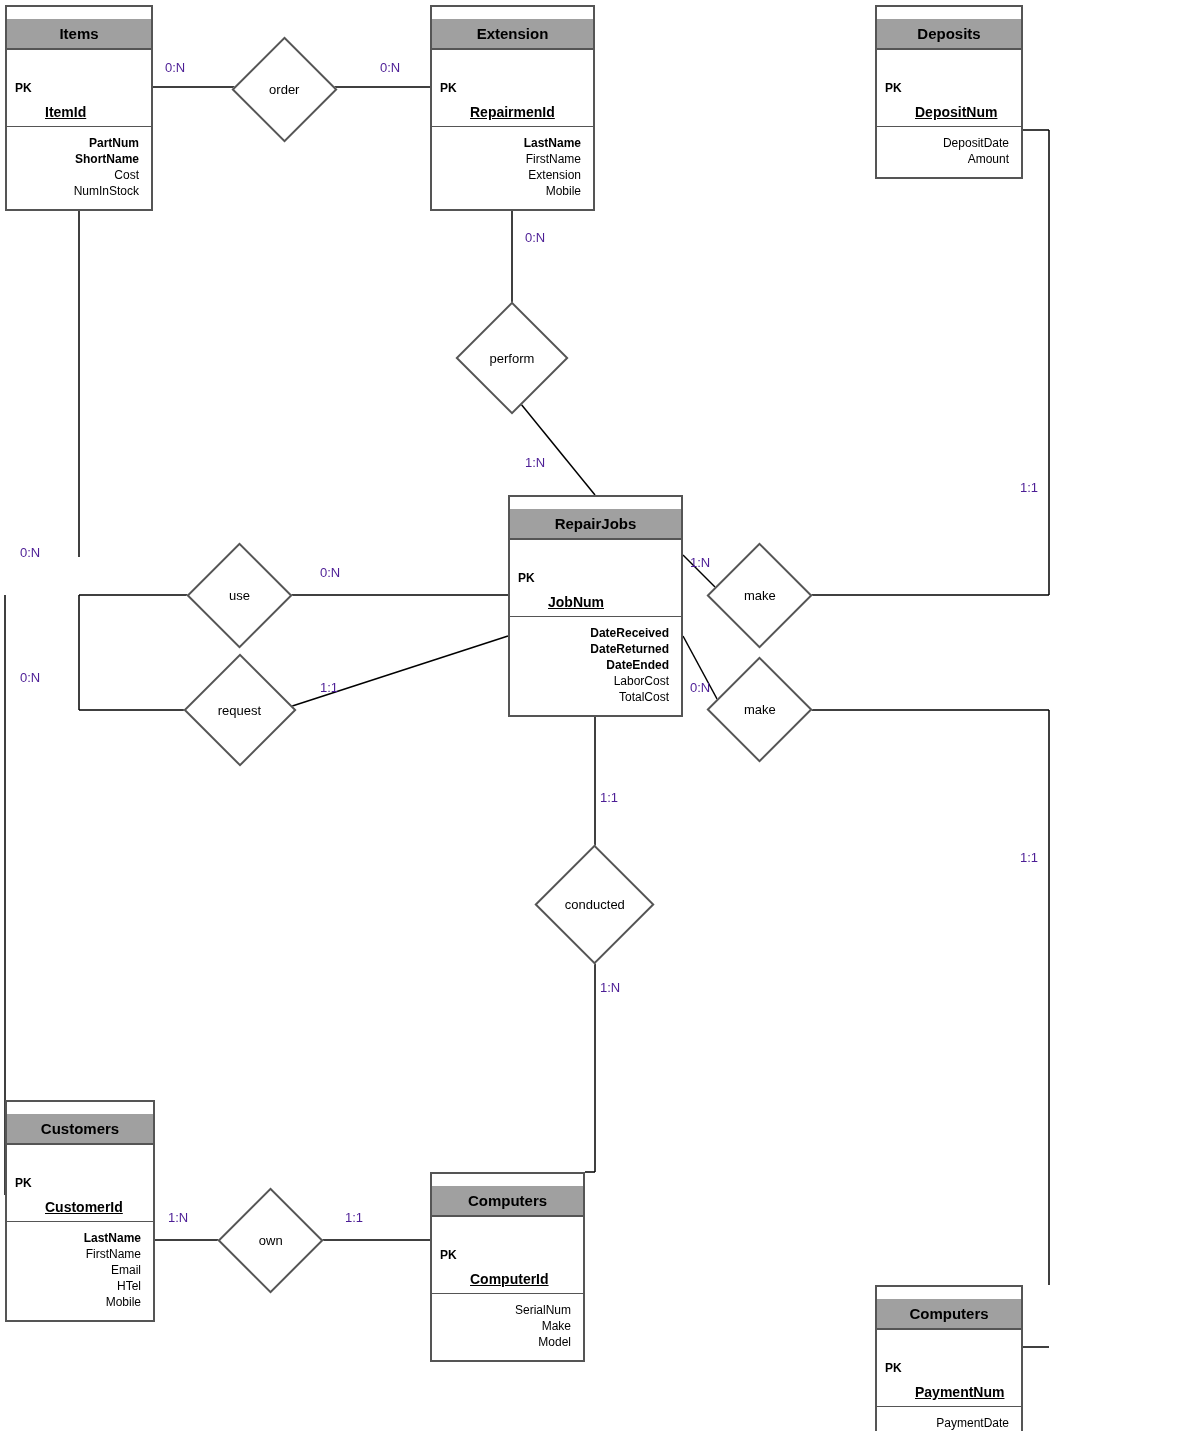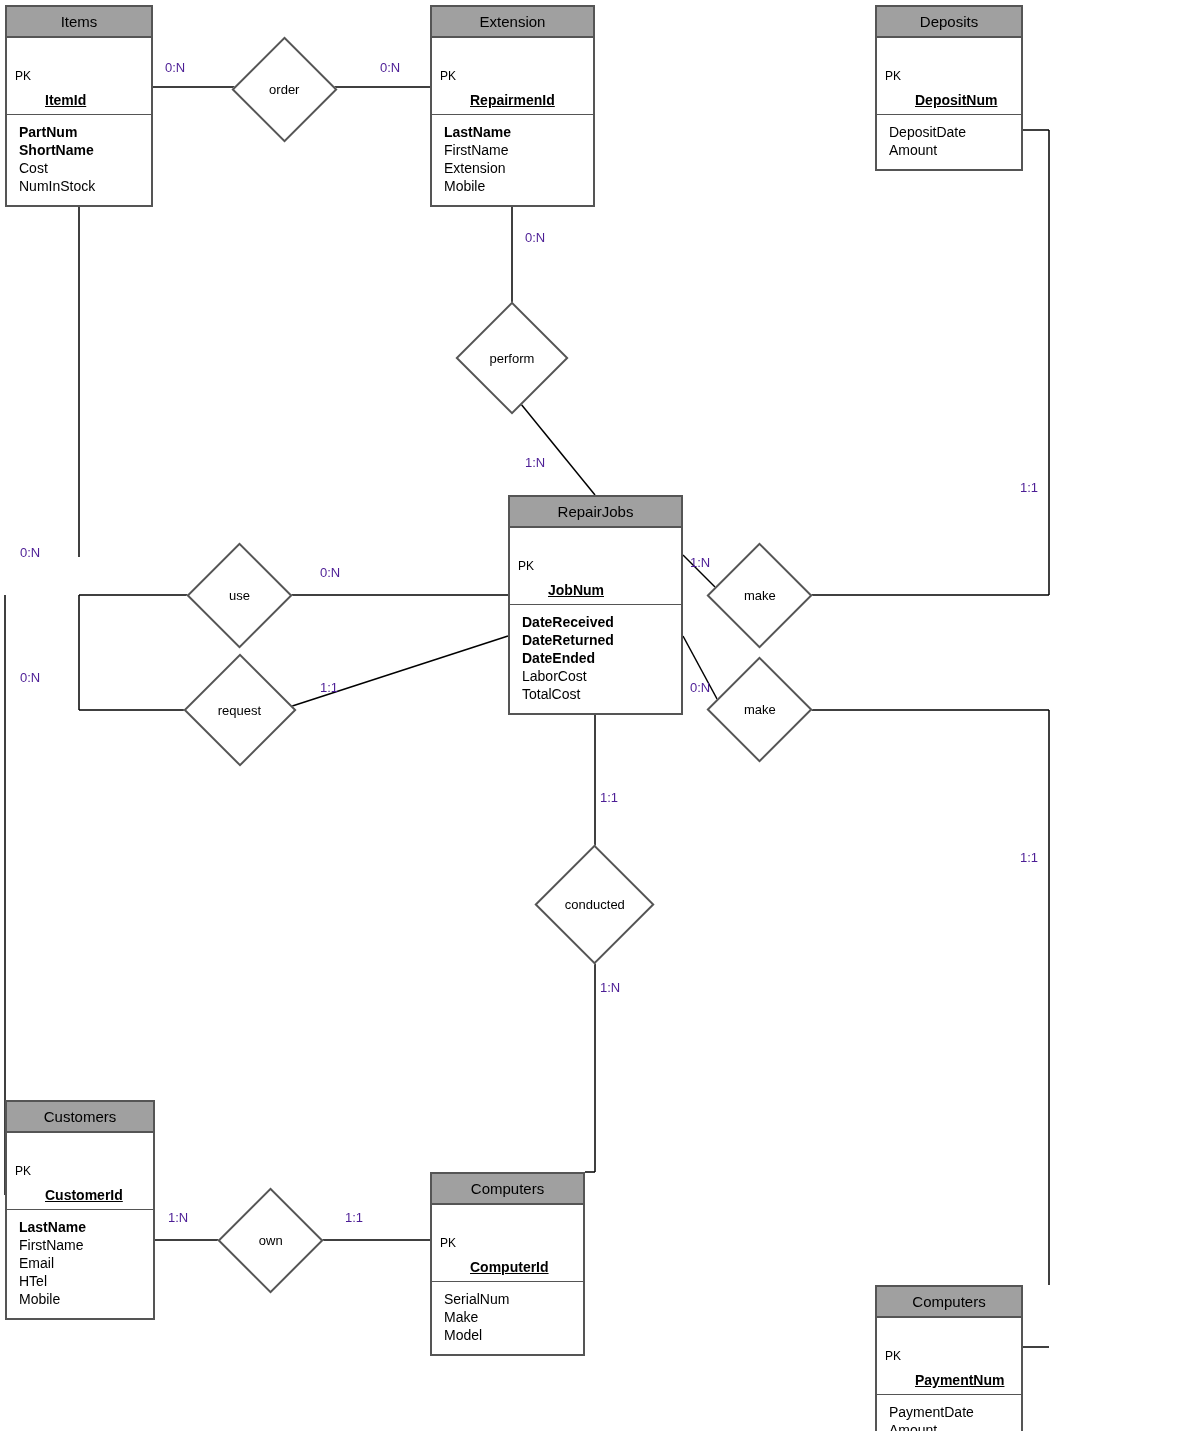--- a/index.html
+++ b/index.html
@@ -26,54 +26,56 @@
       border: 2px solid #555;
       background: #fff;
       min-width: 140px;
     }
 
     .entity-header {
       background: #a0a0a0;
       text-align: center;
       padding: 6px 20px;
       font-size: 15px;
-      font-weight: normal;
+      font-weight: bold;
       border-bottom: 2px solid #555;
       color: #000;
+      margin-top: 12px;
     }
 
     .entity-pk-row {
       display: flex;
       align-items: center;
       padding: 6px 8px;
       border-bottom: 1px solid #555;
       gap: 8px;
     }
 
     .pk-label {
       font-size: 12px;
-      font-weight: normal;
+      font-weight: bold;
       color: #000;
       min-width: 22px;
     }
 
     .pk-field {
       font-weight: bold;
       text-decoration: underline;
       font-size: 14px;
       margin-top: 48px;
     }
 
     .entity-fields {
       padding: 8px 12px 10px 12px;
     }
 
     .field-item {
       padding: 1px 0;
-      font-size: 14px;
+      font-size: 12px;
+      text-align: right;
     }
 
     .field-bold {
       font-weight: bold;
     }
 
     
     .lines-svg {
       position: absolute;
       top: 0;

